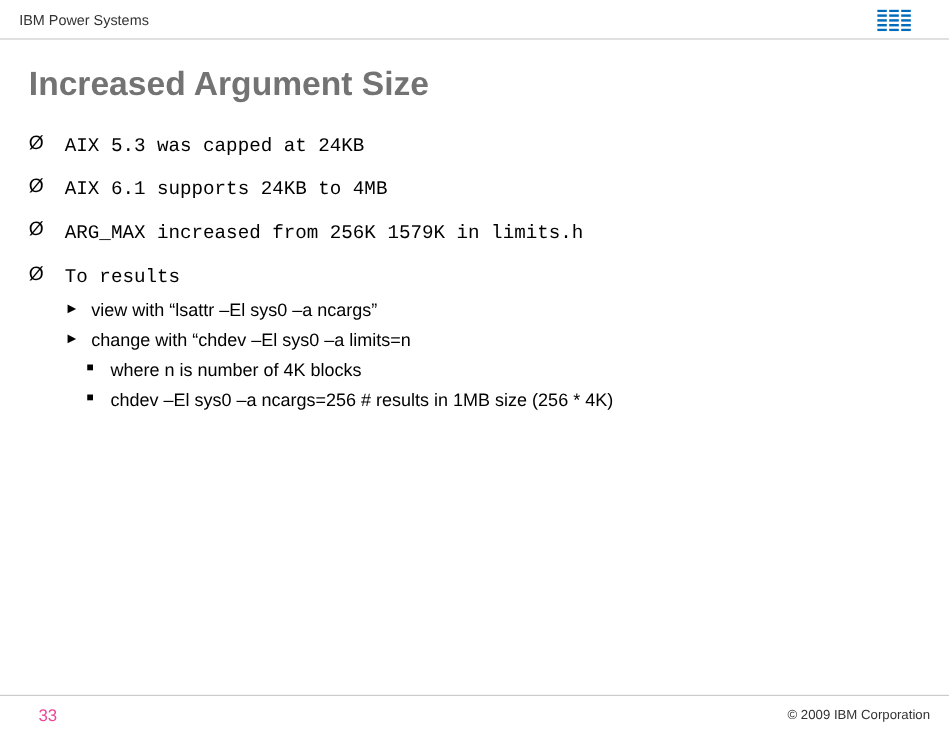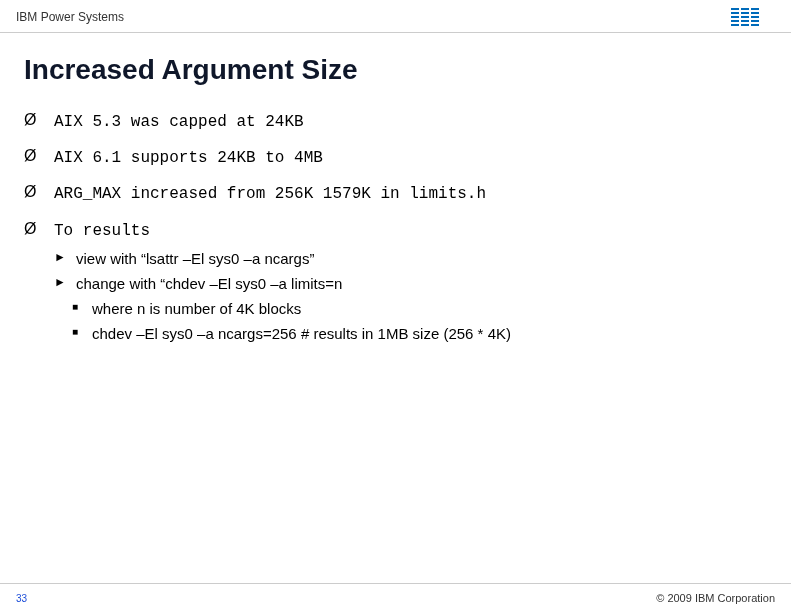--- a/index.html
+++ b/index.html
@@ -34,21 +34,21 @@
     }
 
     
     .main {
       padding: 20px 24px 20px 24px;
     }
 
     .slide-title {
       font-size: 28px;
       font-weight: bold;
-      color: #0f172a;
+      color: #737373;
       margin-bottom: 24px;
       line-height: 1.2;
     }
 
     .bullet-list {
       list-style: none;
       padding: 0;
     }
 
     .bullet-item {
@@ -141,22 +141,23 @@
       border-top: 1px solid #cccccc;
     }
 
     .footer-left {
       display: flex;
       align-items: center;
       gap: 20px;
     }
 
     .footer-page {
-      font-size: 10px;
-      color: #1d4ed8;
+      font-size: 14px;
+      color: #ec4899;
+      margin-left: 16px;
     }
 
     .footer-tagline {
       font-size: 13px;
       font-style: italic;
       color: #333333;
       font-family: Georgia, serif;
     }
 
     .footer-copyright {

